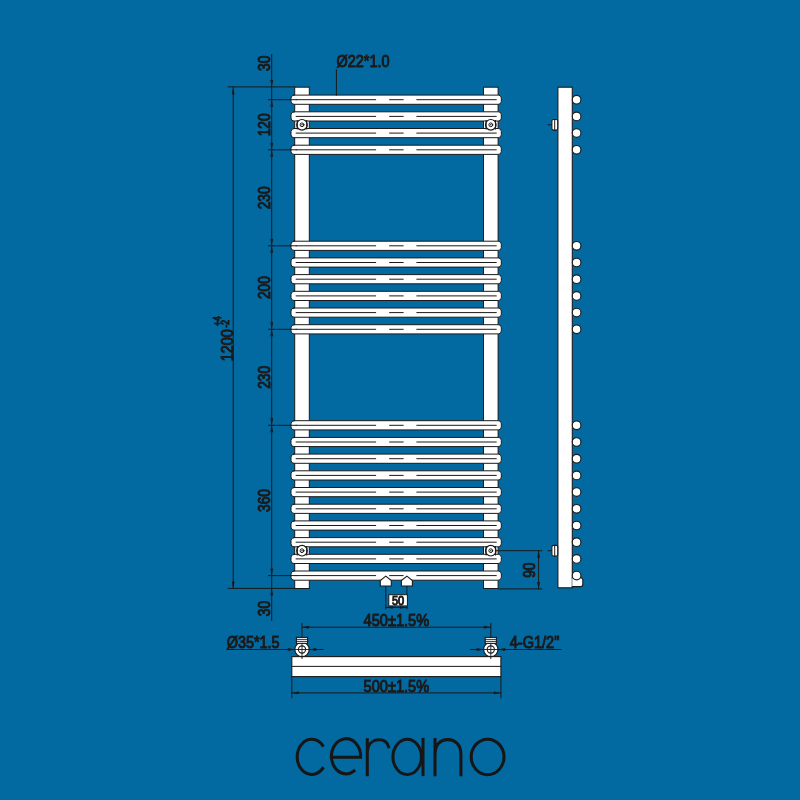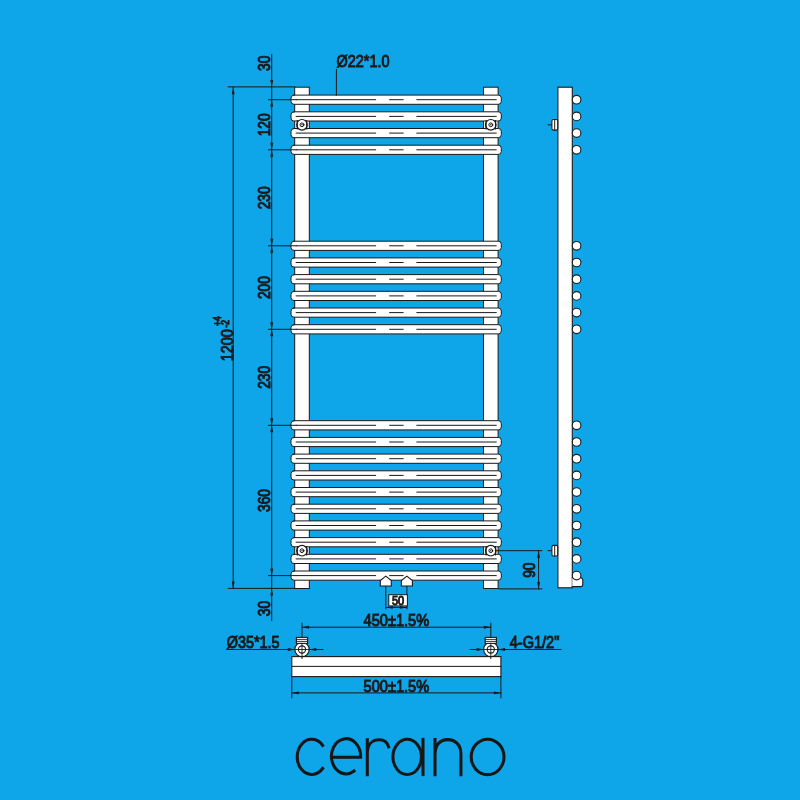--- a/index.html
+++ b/index.html
@@ -1,16 +1,16 @@
 <!DOCTYPE html>
 <html><head>
 <meta charset="utf-8">
 <style>
 html,body{margin:0;padding:0;background:#fff;}
-#page{width:800px;height:800px;position:relative;background:#0ea5e9;}
+#page{width:800px;height:800px;position:relative;background:#0369a1;}
 svg text{font-family:"Liberation Sans",sans-serif;fill:#1a1a1a;}
 </style>
 </head>
 <body>
 <div id="page">
 <svg width="800" height="800" viewBox="0 0 800 800" stroke="#1a1a1a" fill="none" stroke-linecap="square">
 
 <g>
         <rect x="294.7" y="87.2" width="14.6" height="501.3" fill="#fff"></rect>
       </g>

